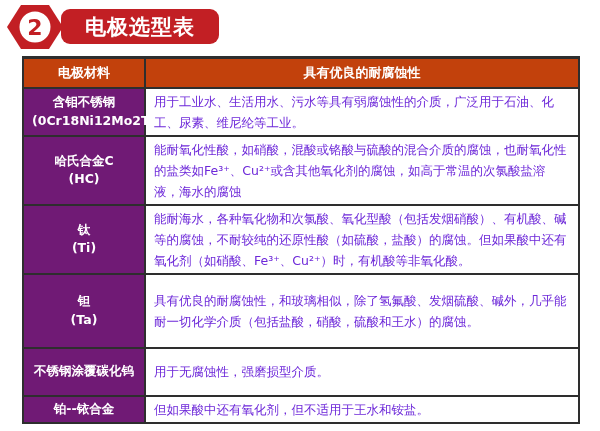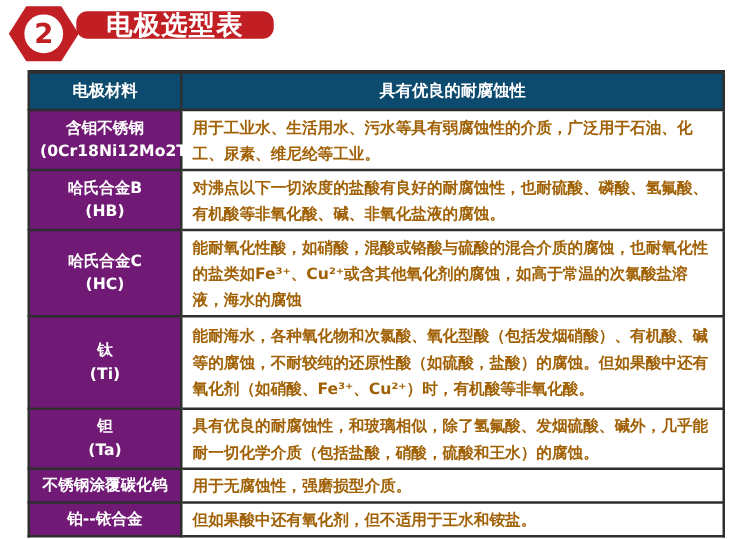--- a/index.html
+++ b/index.html
@@ -7,21 +7,21 @@
     width:600px;height:431px;
     background:#ffffff;
     font-family:"DejaVu Sans","Liberation Sans",sans-serif;
     position:relative;
     overflow:hidden;
   }
   
   .page-header{position:absolute;left:0;top:0;width:600px;height:54px;}
   .hex-badge{position:absolute;left:6px;top:3px;width:58px;height:48px;}
   .title-banner{
-    position:absolute;left:61px;top:9px;width:158px;height:22px;
+    position:absolute;left:61px;top:9px;width:158px;height:35px;
     background:#c21f24;border-radius:9px;
     display:flex;align-items:center;justify-content:center;
   }
   .title-banner span{
     color:#ffffff;font-size:21px;font-weight:bold;letter-spacing:1px;
   }
   
   table.sel{
     position:absolute;left:22px;top:56px;
     width:556px;
@@ -30,35 +30,35 @@
   }
   table.sel th, table.sel td{
     border:2px solid #2e2e2e;
     padding:2px 8px;
     box-sizing:border-box;
   }
   table.sel{border-top:3px solid #2e2e2e;}
   col.c-mat{width:122px;}
   col.c-desc{width:434px;}
   th.hdr{
-    background:#0c4a6e;color:#ffffff;
+    background:#c2410c;color:#ffffff;
     font-size:13px;font-weight:bold;
     height:30px;text-align:center;margin-left:40px;
   }
   td.mat{
     background:#701a75;color:#ffffff;
     font-size:12.5px;font-weight:bold;
     text-align:center;vertical-align:middle;
     line-height:1.45;
   }
   td.mat .sub{display:block;}
   td.mat .sub:empty{display:none;}
   td.desc{
-    background:#ffffff;color:#a16207;
-    font-size:12.5px;font-weight:bold;
+    background:#ffffff;color:#6d28d9;
+    font-size:12.5px;font-weight:normal;
     text-align:left;vertical-align:middle;
     line-height:1.68;
     padding-left:10px;padding-right:6px;
   }
   tbody tr:nth-child(1){height:48px;}
   tbody tr:nth-child(2){height:45px;}
   tbody tr:nth-child(3){height:66px;}
   tbody tr:nth-child(4){height:74px;}
   tbody tr:nth-child(5){height:48px;}
   tbody tr:nth-child(6){height:23px;}
@@ -92,27 +92,20 @@
   <tbody>
     <tr>
       <td class="mat">
         <span>含钼不锈钢</span>
         <span class="sub">(0Cr18Ni12Mo2Ti)</span>
       </td>
       <td class="desc">用于工业水、生活用水、污水等具有弱腐蚀性的介质，广泛用于石油、化工、尿素、维尼纶等工业。</td>
     </tr>
     <tr>
       <td class="mat">
-        <span>哈氏合金B</span>
-        <span class="sub">(HB)</span>
-      </td>
-      <td class="desc">对沸点以下一切浓度的盐酸有良好的耐腐蚀性，也耐硫酸、磷酸、氢氟酸、有机酸等非氧化酸、碱、非氧化盐液的腐蚀。</td>
-    </tr>
-    <tr>
-      <td class="mat">
         <span>哈氏合金C</span>
         <span class="sub">(HC)</span>
       </td>
       <td class="desc">能耐氧化性酸，如硝酸，混酸或铬酸与硫酸的混合介质的腐蚀，也耐氧化性的盐类如Fe³⁺、Cu²⁺或含其他氧化剂的腐蚀，如高于常温的次氯酸盐溶液，海水的腐蚀</td>
     </tr>
     <tr>
       <td class="mat">
         <span>钛</span>
         <span class="sub">(Ti)</span>
       </td>

